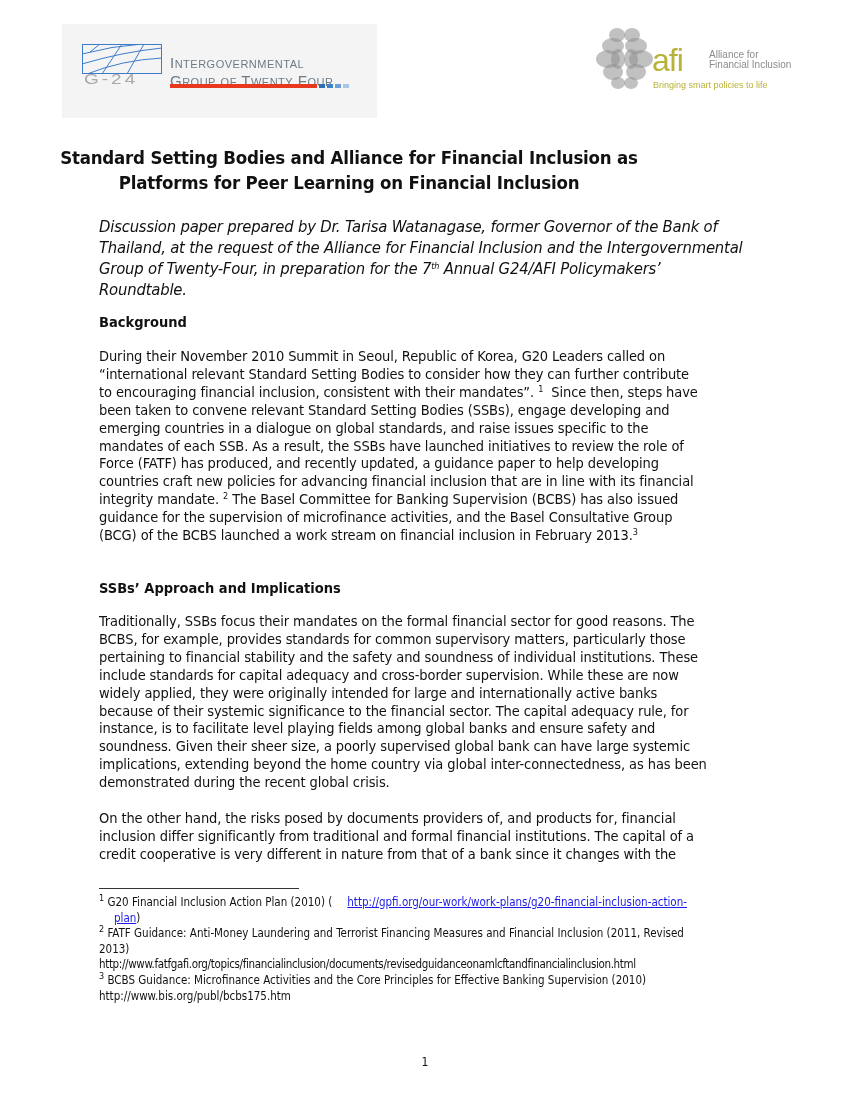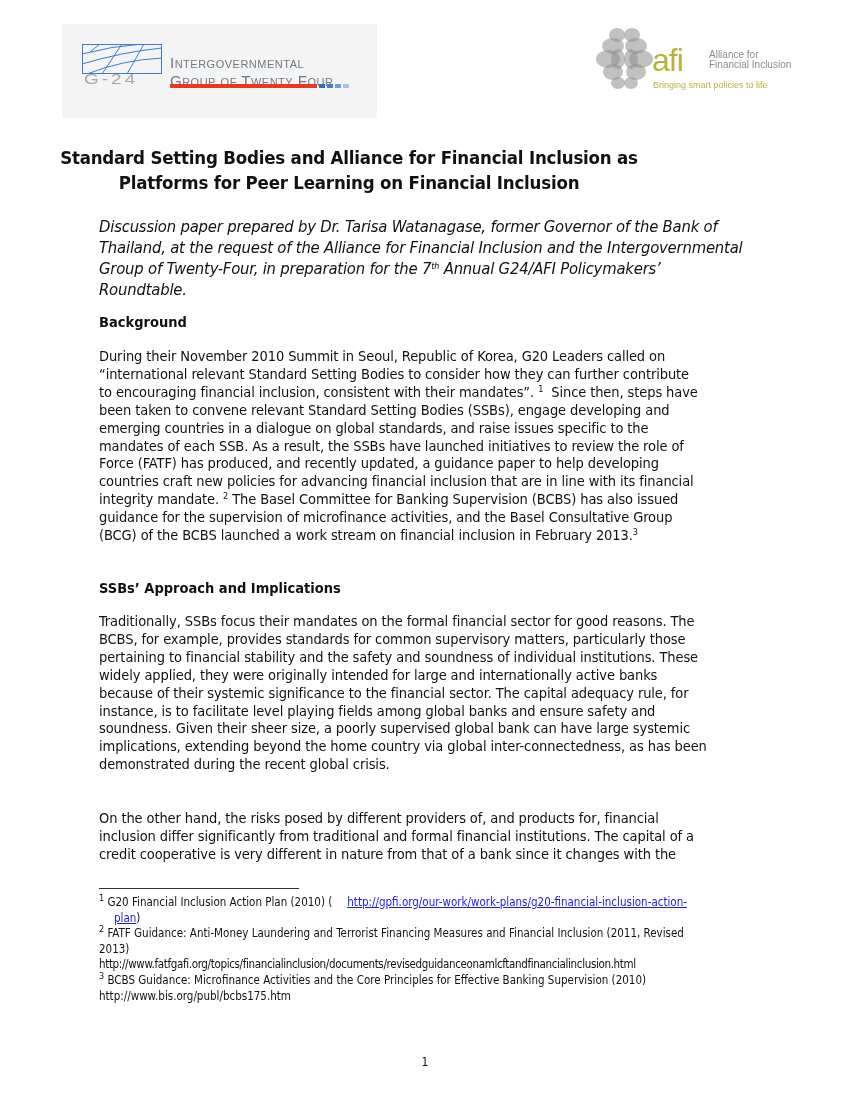--- a/index.html
+++ b/index.html
@@ -116,29 +116,30 @@
   <span class="ln"><span style="white-space:pre">integrity mandate. </span><sup>2</sup><span style="white-space:pre"> The Basel Committee for Banking Supervision (BCBS) has also issued</span></span>
   <span class="ln">guidance for the supervision of microfinance activities, and the Basel Consultative Group</span>
   <span class="ln"><span>(BCG) of the BCBS launched a work stream on financial inclusion in February 2013.</span><sup>3</sup></span>
 </div>
 
 <div class="heading" style="top:578px;">SSBs’ Approach and Implications</div>
 <div class="para" style="top:613px;">
   <span class="ln">Traditionally, SSBs focus their mandates on the formal financial sector for good reasons. The</span>
   <span class="ln">BCBS, for example, provides standards for common supervisory matters, particularly those</span>
   <span class="ln">pertaining to financial stability and the safety and soundness of individual institutions. These</span>
+  <span class="ln">include standards for capital adequacy and cross-border supervision. While these are now</span>
   <span class="ln">widely applied, they were originally intended for large and internationally active banks</span>
   <span class="ln">because of their systemic significance to the financial sector. The capital adequacy rule, for</span>
   <span class="ln">instance, is to facilitate level playing fields among global banks and ensure safety and</span>
   <span class="ln">soundness. Given their sheer size, a poorly supervised global bank can have large systemic</span>
   <span class="ln">implications, extending beyond the home country via global inter-connectedness, as has been</span>
   <span class="ln">demonstrated during the recent global crisis.</span>
 </div>
 <div class="para" style="top:810px;">
-  <span class="ln">On the other hand, the risks posed by different providers of, and products for, financial</span>
+  <span class="ln">On the other hand, the risks posed by documents providers of, and products for, financial</span>
   <span class="ln">inclusion differ significantly from traditional and formal financial institutions. The capital of a</span>
   <span class="ln">credit cooperative is very different in nature from that of a bank since it changes with the</span>
 </div>
 
 <div class="fn-rule"></div>
 <div class="footnotes">
   <span class="ln"><sup>1</sup><span style="white-space:pre"> G20 Financial Inclusion Action Plan (2010) (</span><span class="fn-link">http://gpfi.org/our-work/work-plans/g20-financial-inclusion-action-</span></span>
   <span class="ln"><span class="fn-link">plan</span><span>)</span></span>
   <span class="ln"><sup>2</sup><span style="white-space:pre"> FATF Guidance: Anti-Money Laundering and Terrorist Financing Measures and Financial Inclusion (2011, Revised</span></span>
   <span class="ln">2013)</span>

